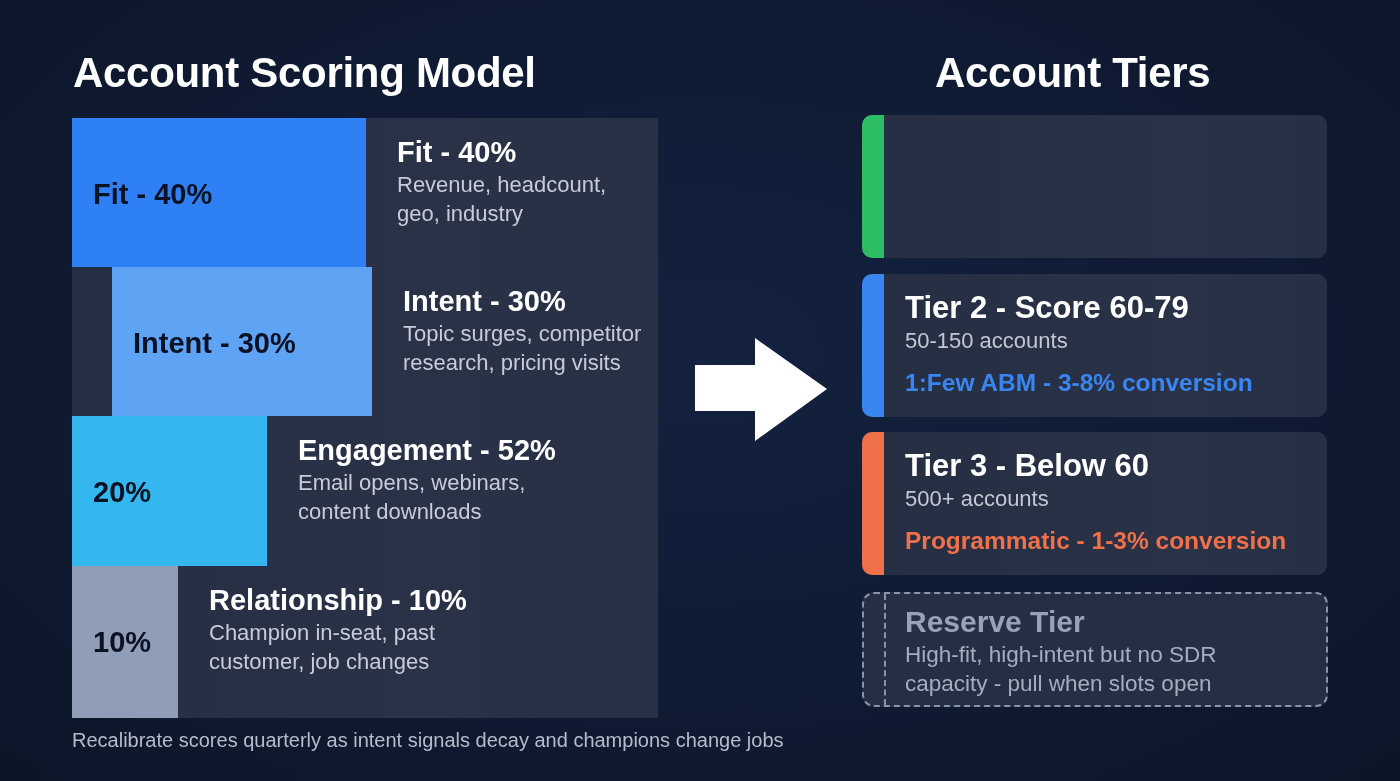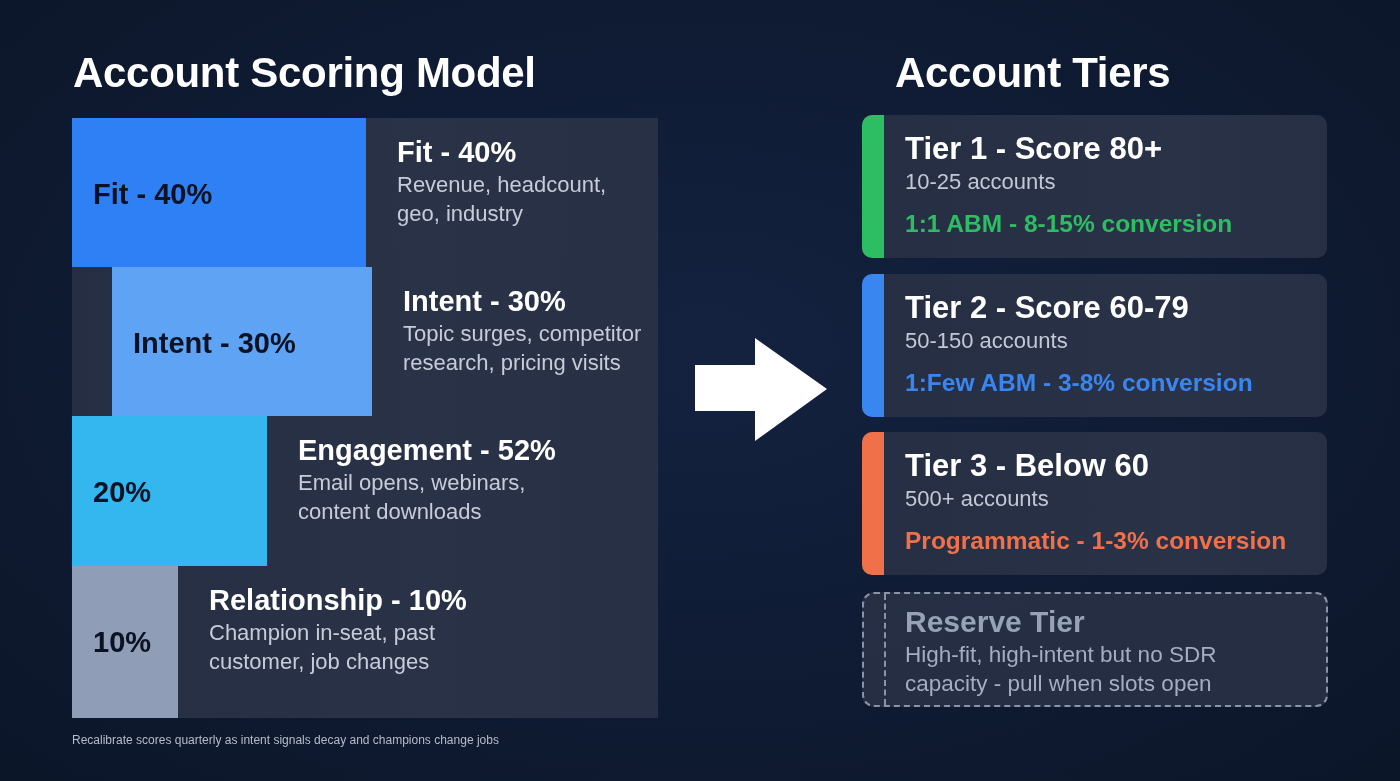--- a/index.html
+++ b/index.html
@@ -10,21 +10,21 @@
   }
   body {
     position: relative;
     background: radial-gradient(ellipse at 50% 45%, #142240 0%, #0f1b33 55%, #0c1629 100%);
   }
   .title {
     position: absolute; color: #ffffff; font-weight: 700;
     font-size: 42px; letter-spacing: -0.3px; line-height: 1;
   }
   #left-title { left: 73px; top: 52px; }
-  #right-title { left: 895px; top: 52px; }
+  #right-title { left: 935px; top: 52px; }
 
   .score-card {
     position: absolute; left: 72px; width: 586px; height: 152px;
     background: linear-gradient(90deg, #262e43 0%, #2a3247 60%, #283045 100%);
     display: flex;
   }
   .score-bar {
     height: 100%; display: flex; align-items: center;
     padding-left: 21px; color: #0b1224; font-weight: 700; font-size: 29px;
     flex-shrink: 0;
@@ -68,21 +68,21 @@
   .reserve-content { position: absolute; left: 41px; top: 10px; }
   .reserve-content .h {
     color: #97a2b6; font-weight: 700; font-size: 30px; line-height: 36px;
   }
   .reserve-content .d {
     color: #a4aec0; font-size: 22.5px; line-height: 29px;
   }
 
   .footnote {
     position: absolute; left: 72px; top: 730px;
-    color: #b6bcc9; font-size: 12px; line-height: 20px;
+    color: #b6bcc9; font-size: 20px; line-height: 20px;
   }
 </style>
 </head>
 <body>
 
 <div id="left-title" class="title">Account Scoring Model</div>
 
 <div class="score-card" style="top:118px;">
   <div class="score-bar" style="background: rgb(47, 128, 245); width: 294px;">
     <span>Fit - 40%</span>
@@ -130,25 +130,20 @@
 <div class="footnote">Recalibrate scores quarterly as intent signals decay and champions change jobs</div>
 
 <svg class="arrow" viewBox="0 0 132 103">
   <polygon points="0,27 60,27 60,0 132,51 60,103 60,73 0,73" fill="#ffffff"></polygon>
 </svg>
 
 <div id="right-title" class="title">Account Tiers</div>
 
 <div class="tier-card" style="top:115px;">
   <div class="tier-accent" style="background: rgb(45, 189, 98);"></div>
-  <div class="tier-content">
-    <div class="h">Tier 1 - Score 80+</div>
-    <div class="a">10-25 accounts</div>
-    <div class="c" style="color: rgb(45, 189, 98);">1:1 ABM - 8-15% conversion</div>
-  </div>
 </div>
 
 <div class="tier-card" style="top:274px;">
   <div class="tier-accent" style="background: rgb(58, 134, 240);"></div>
   <div class="tier-content">
     <div class="h">Tier 2 - Score 60-79</div>
     <div class="a">50-150 accounts</div>
     <div class="c" style="color: rgb(58, 134, 240);">1:Few ABM - 3-8% conversion</div>
   </div>
 </div>

